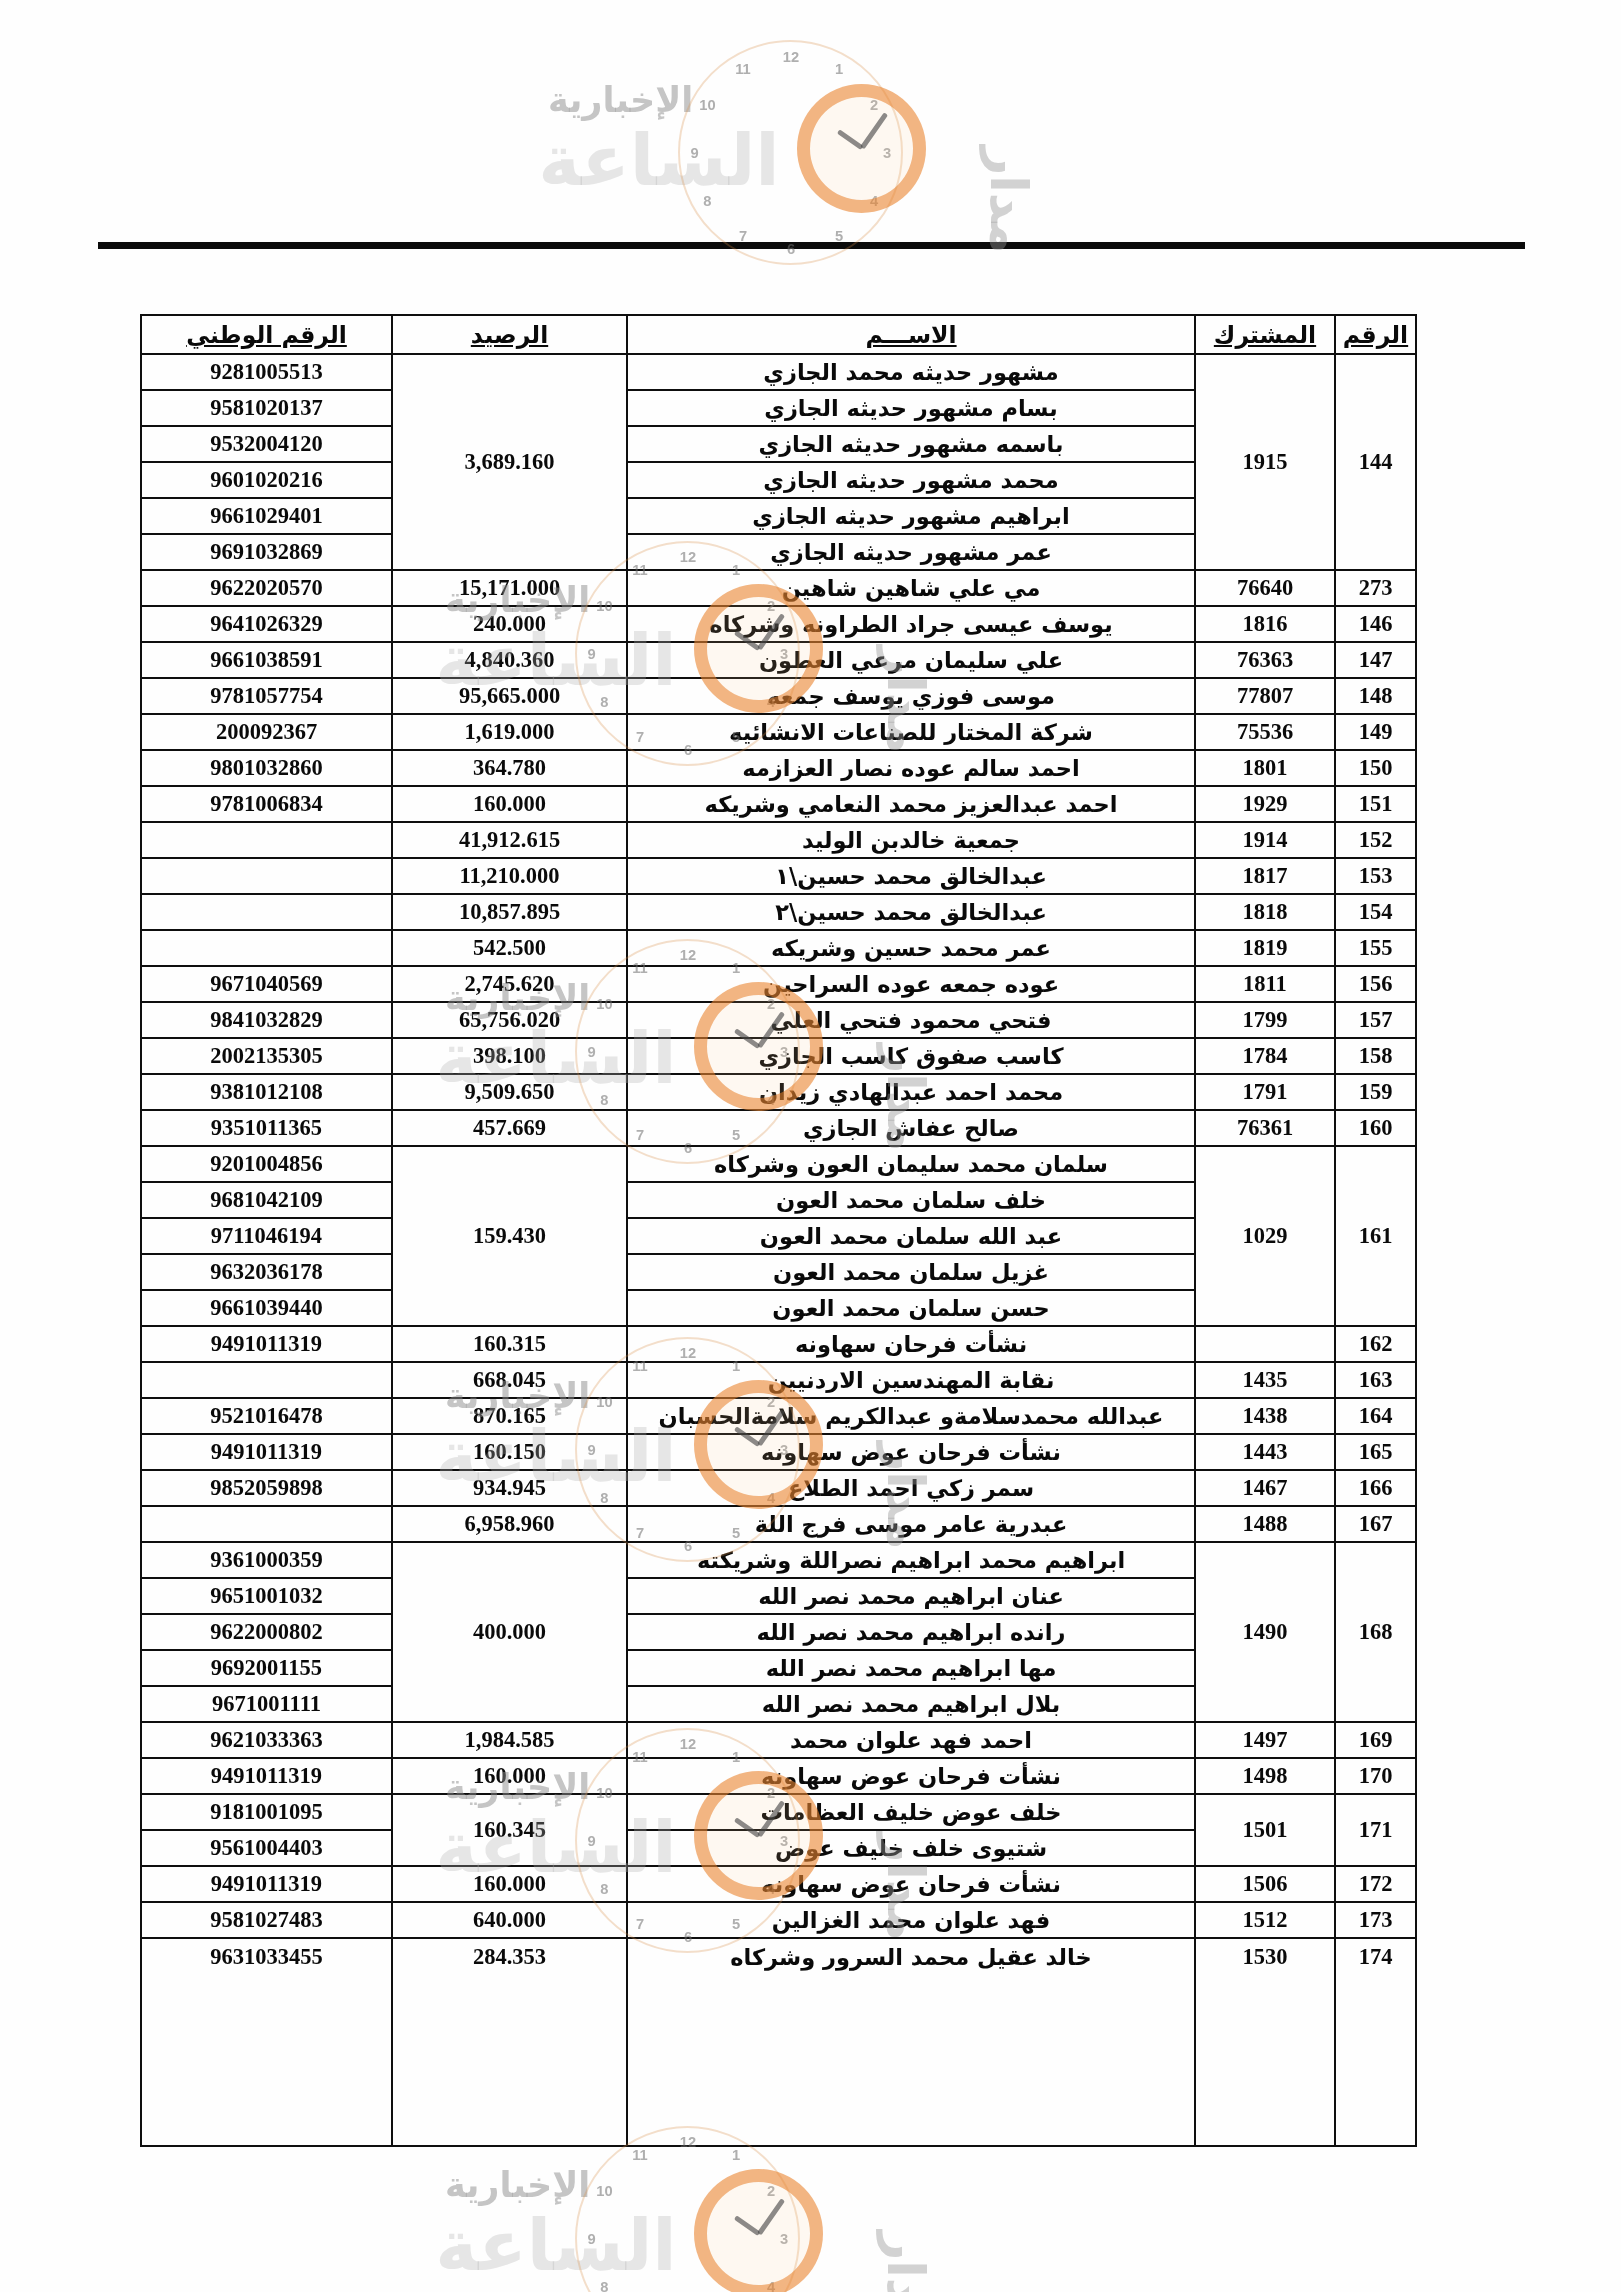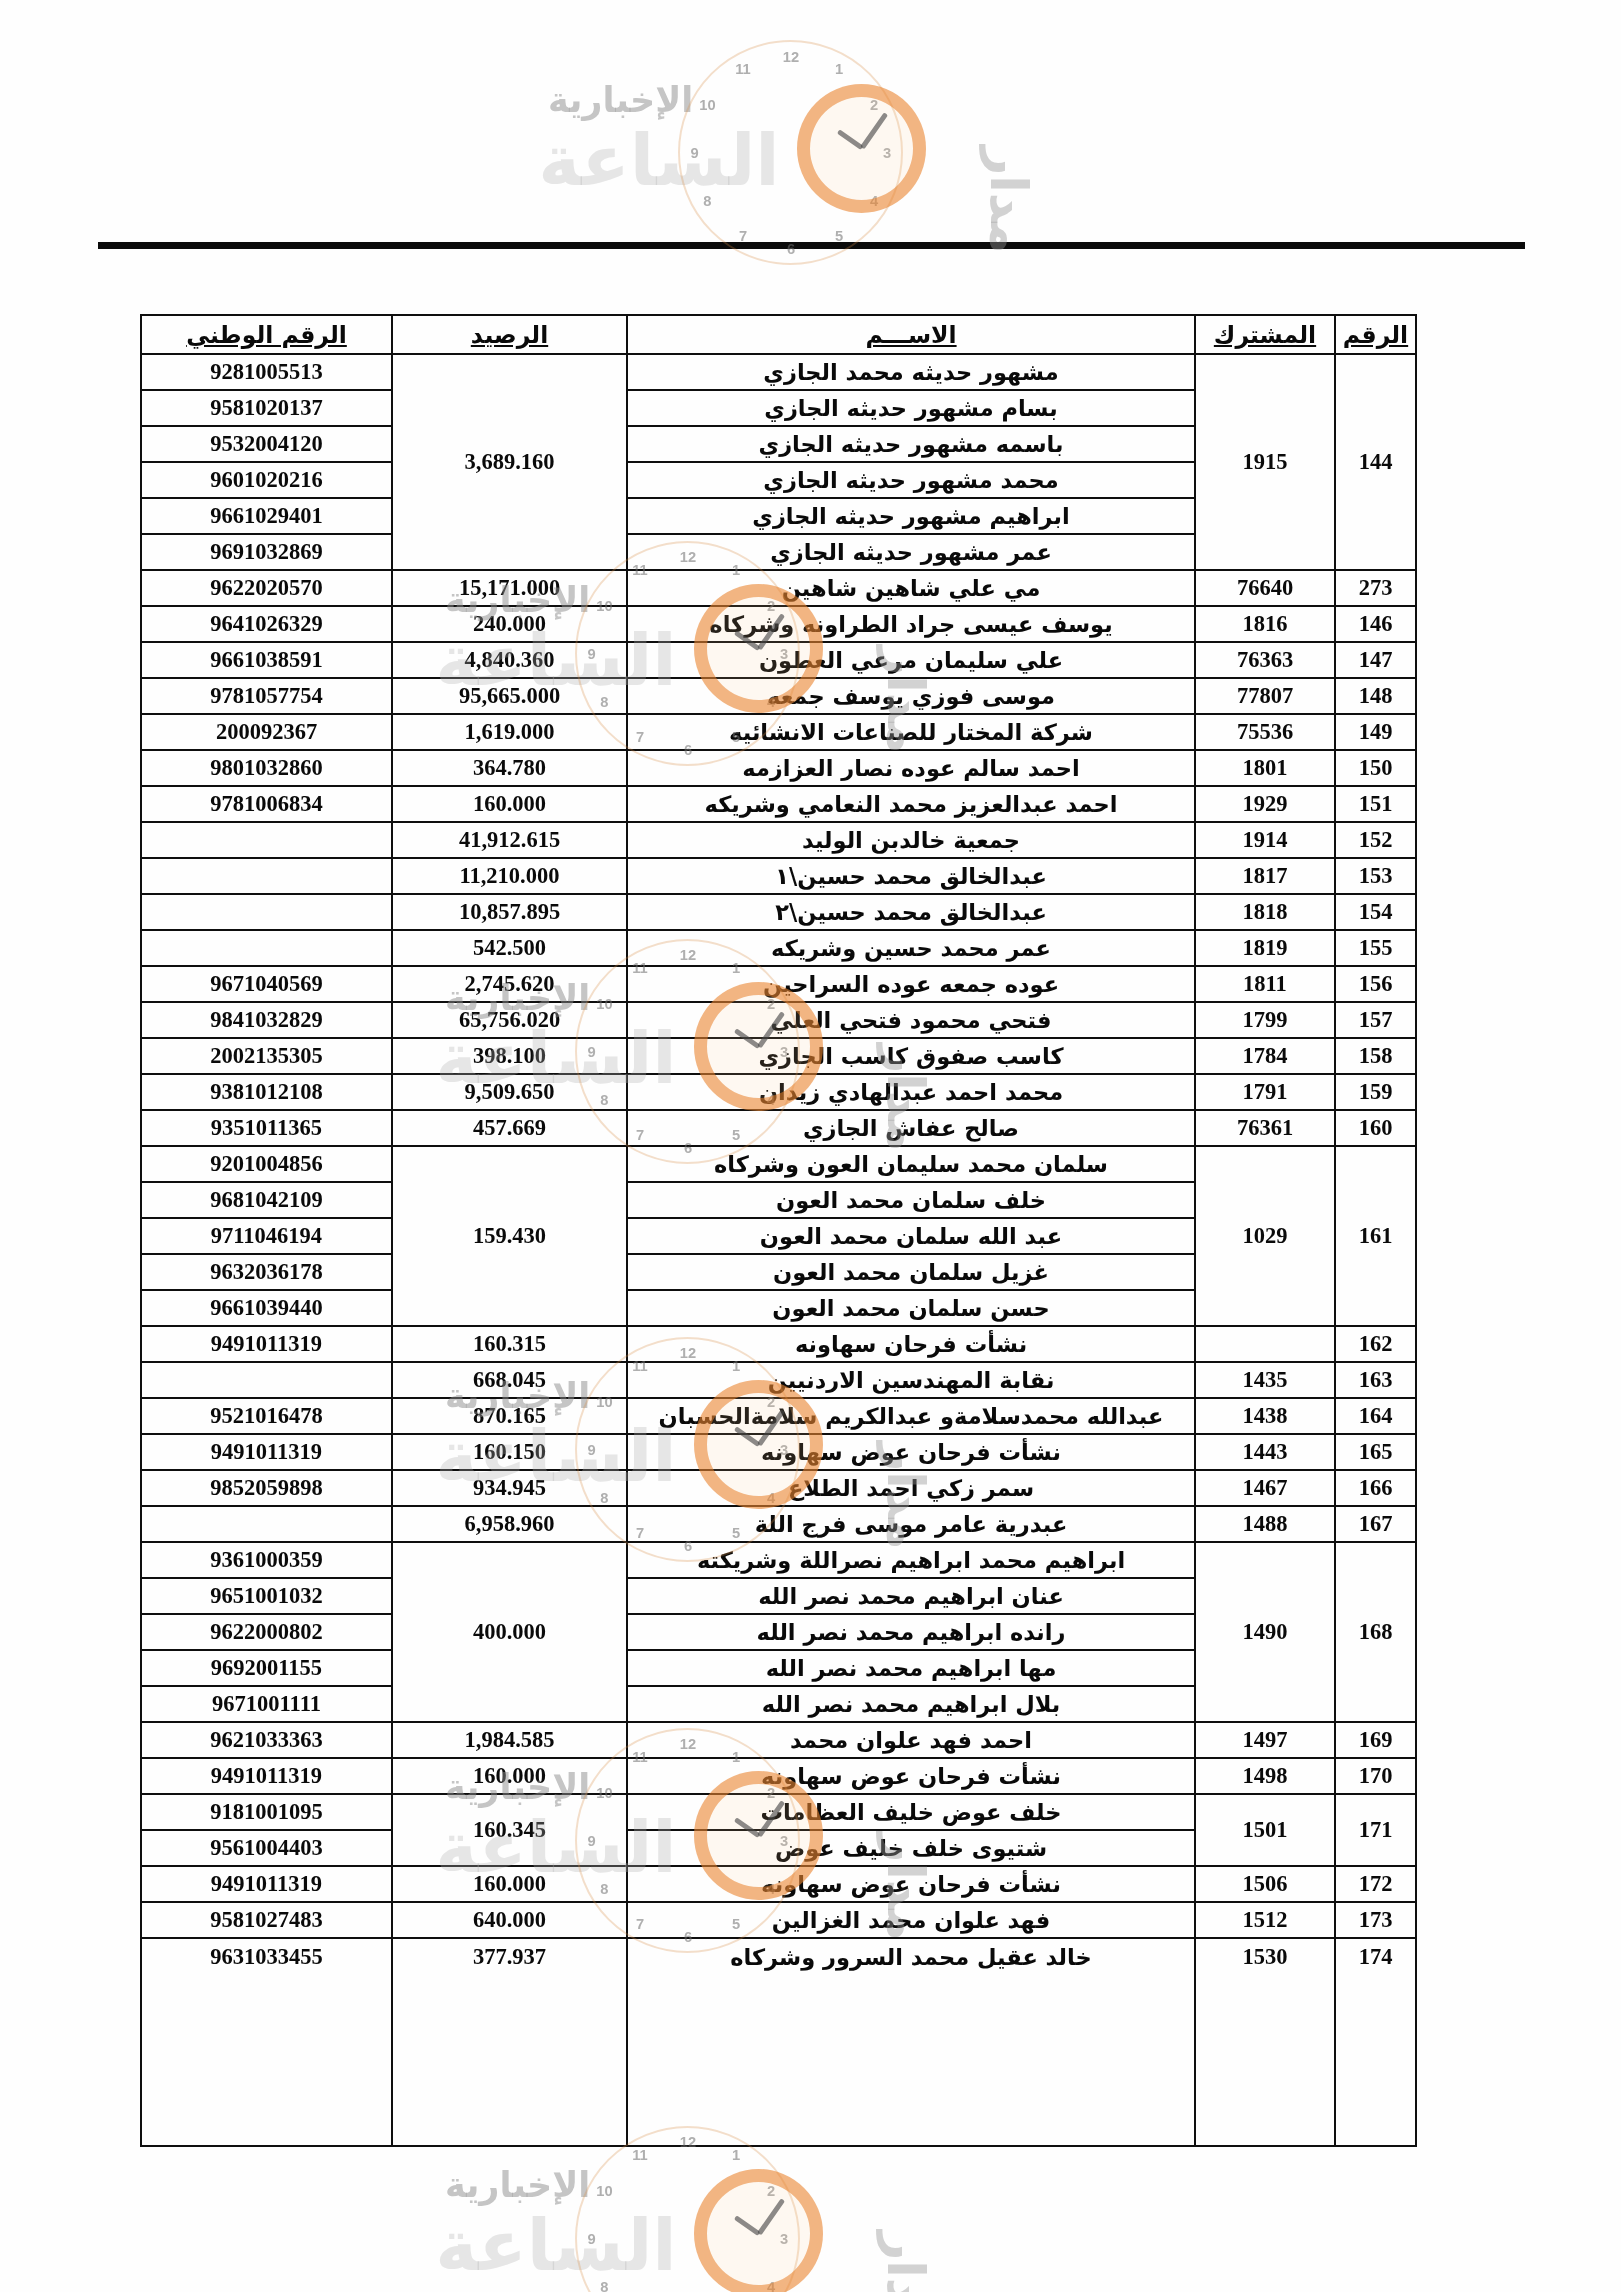--- a/index.html
+++ b/index.html
@@ -511,20 +511,20 @@
           <td class="num">173</td>
           <td class="sub">1512</td>
           <td class="name">فهد علوان محمد الغزالين</td>
           <td class="bal">640.000</td>
           <td class="nat">9581027483</td>
         </tr>
         <tr class="tall">
           <td class="num">174</td>
           <td class="sub">1530</td>
           <td class="name">خالد عقيل محمد السرور وشركاه</td>
-          <td class="bal">377.937</td>
+          <td class="bal">284.353</td>
           <td class="nat">9631033455</td>
         </tr>
       </tbody>
   </table>
 
 </div>
 
 
 </body></html>

